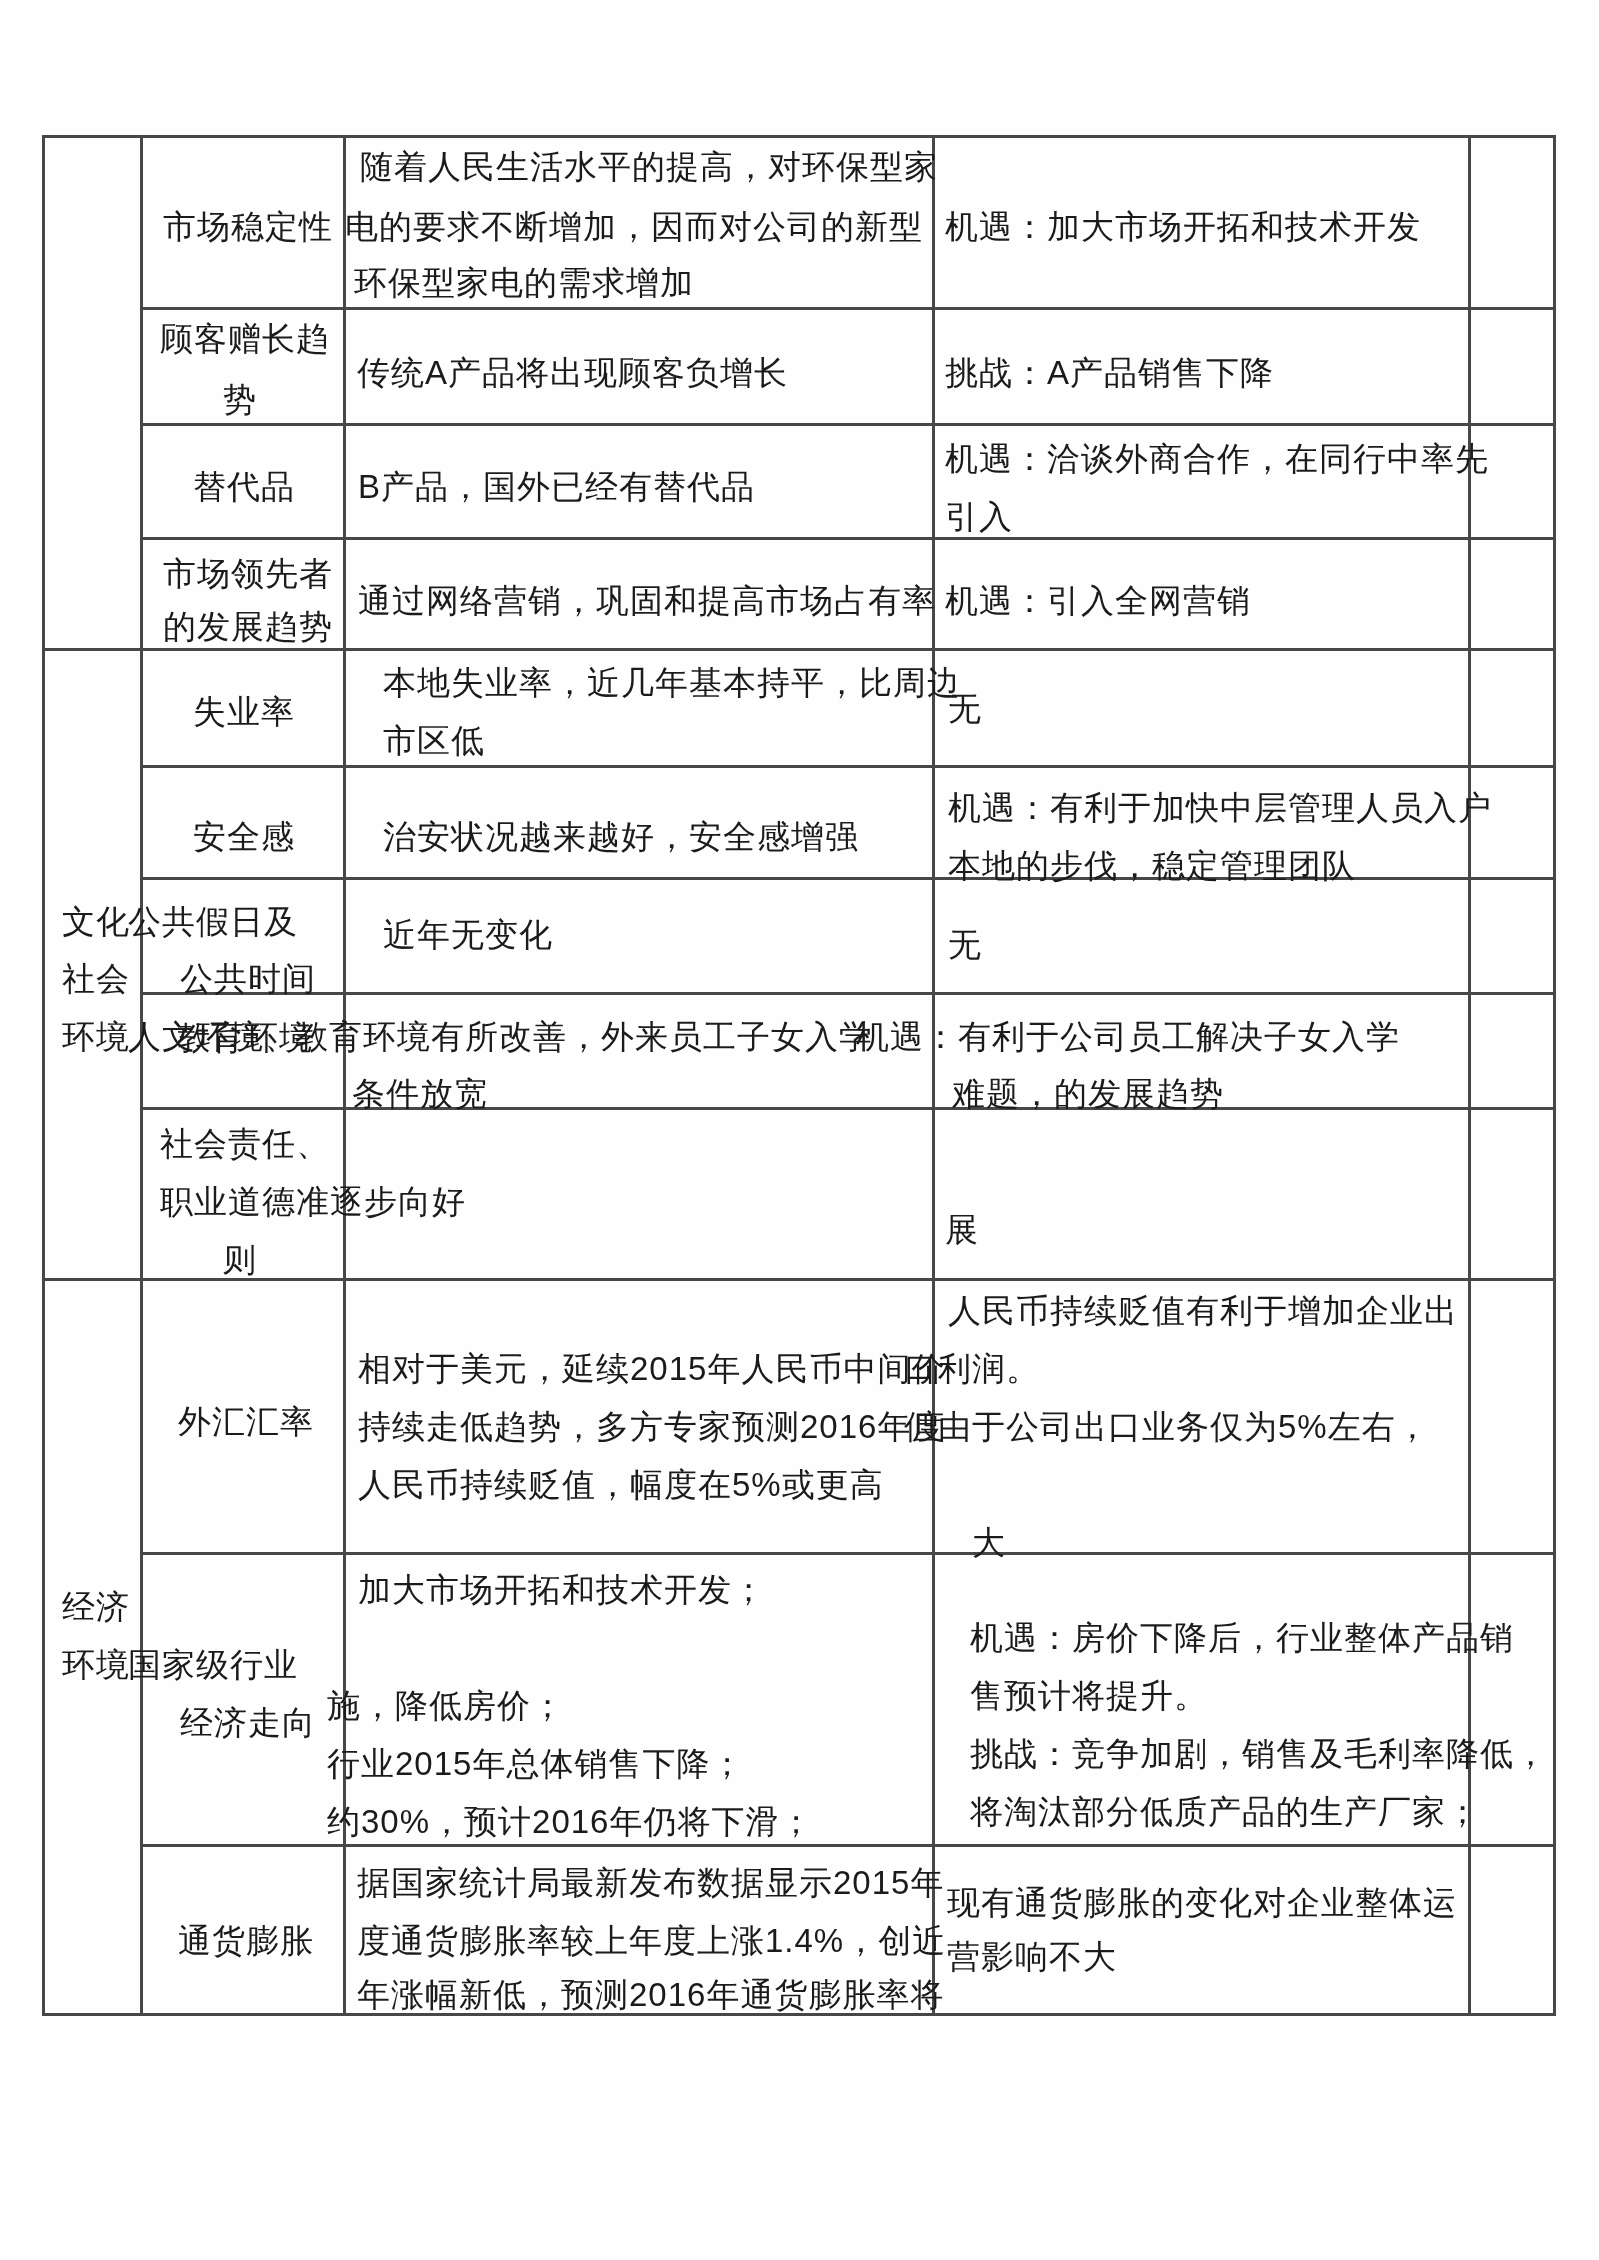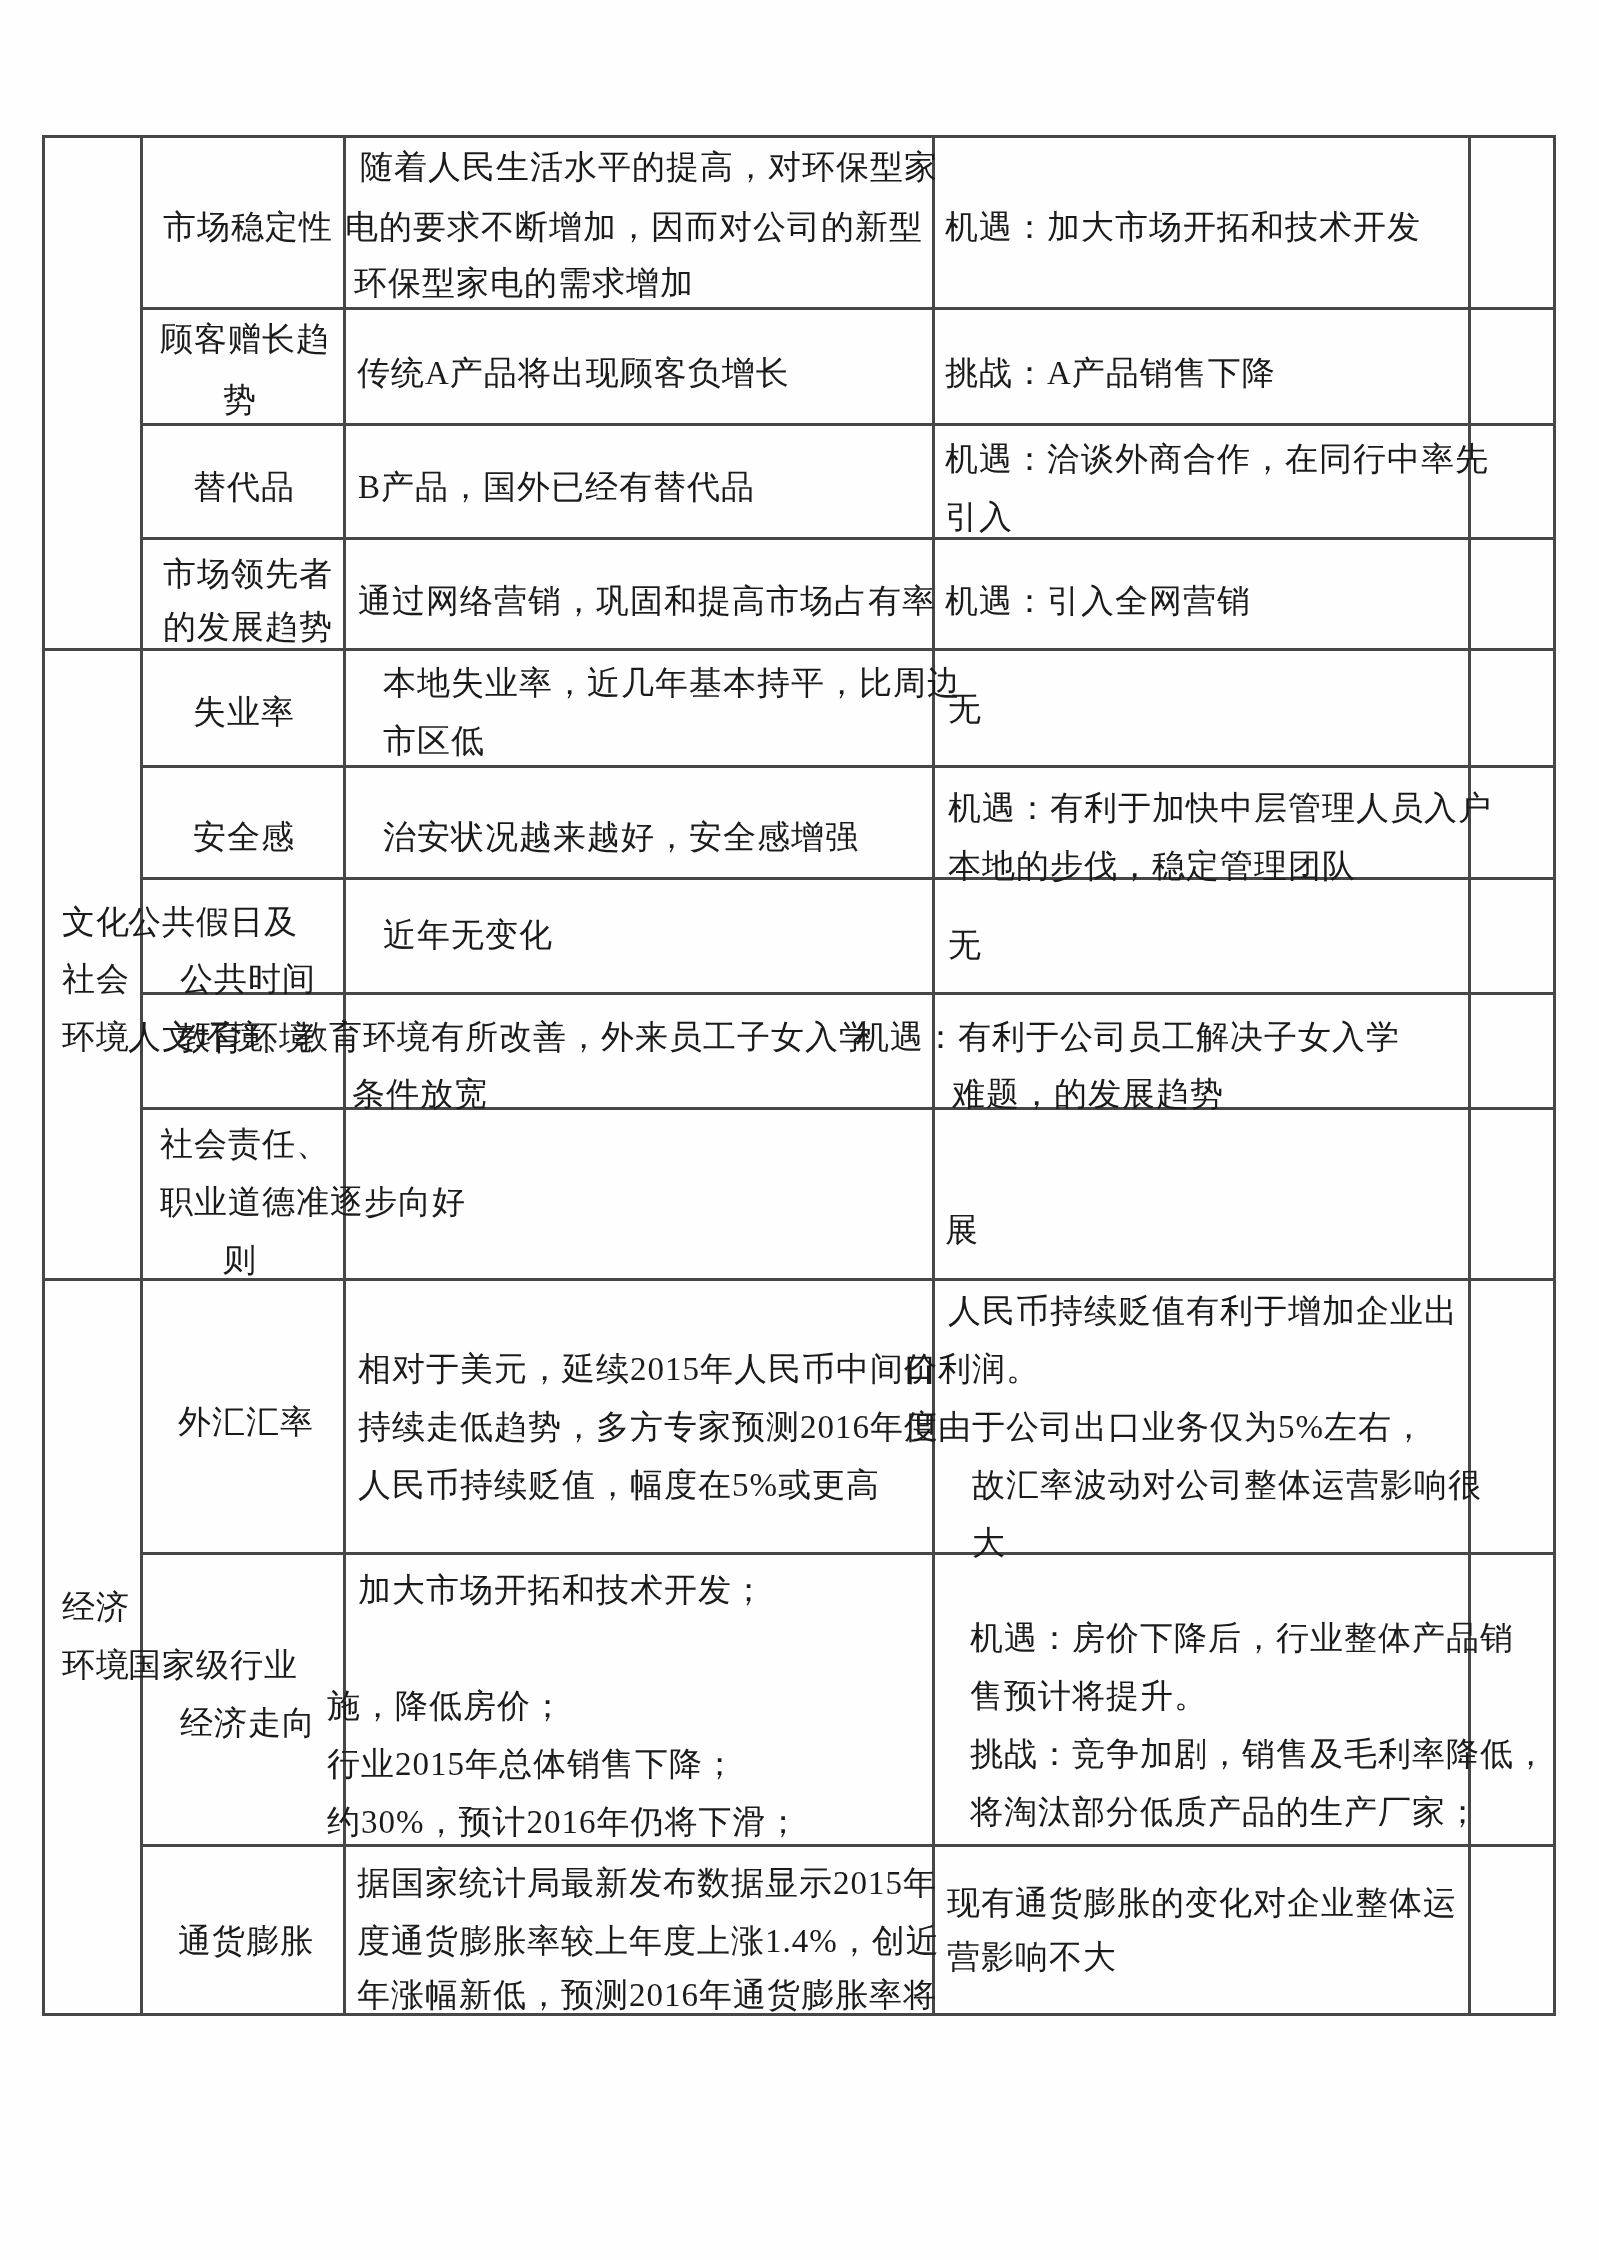--- a/index.html
+++ b/index.html
@@ -1,21 +1,21 @@
 <!DOCTYPE html>
 <html><head>
 <meta charset="utf-8">
 <style>
   html,body{margin:0;padding:0;background:#ffffff;}
   .page{
     position:relative;
     width:1599px;
     height:2260px;
     background:#fefefe;
-    font-family:Liberation Serif, serif;
+    font-family:Liberation Sans, sans-serif;
     color:#1b1b1b;
     overflow:hidden;
   }
   .vline{position:absolute;width:3px;background:#474747;}
   .hline{position:absolute;height:3px;background:#474747;}
   .tl{
     position:absolute;
     font-size:33px;
     line-height:34px;
     letter-spacing:1px;
@@ -105,21 +105,20 @@
   <div class="tl" style="left:62px;top:1590px">经济</div>
   <div class="tl" style="left:62px;top:1648px">环境</div>
 
   <div class="tl" style="left:178px;top:1405px">外汇汇率</div>
   <div class="tl" style="left:948px;top:1294px">人民币持续贬值有利于增加企业出</div>
   <div class="tl" style="left:358px;top:1352px">相对于美元，延续2015年人民币中间价</div>
   <div class="tl" style="left:904px;top:1352px">口利润。</div>
   <div class="tl" style="left:358px;top:1410px">持续走低趋势，多方专家预测2016年度</div>
   <div class="tl" style="left:904px;top:1410px">但由于公司出口业务仅为5%左右，</div>
   <div class="tl" style="left:358px;top:1468px">人民币持续贬值，幅度在5%或更高</div>
-  <div class="tl" style="left:972px;top:1468px">故汇率波动对公司整体运营影响很</div>
   <div class="tl" style="left:972px;top:1526px">大</div>
 
   <div class="tl" style="left:128px;top:1648px">国家级行业</div>
   <div class="tl" style="left:180px;top:1706px">经济走向</div>
   <div class="tl" style="left:358px;top:1573px">加大市场开拓和技术开发；</div>
   <div class="tl" style="left:327px;top:1689px">施，降低房价；</div>
   <div class="tl" style="left:327px;top:1747px">行业2015年总体销售下降；</div>
   <div class="tl" style="left:327px;top:1805px">约30%，预计2016年仍将下滑；</div>
   <div class="tl" style="left:970px;top:1621px">机遇：房价下降后，行业整体产品销</div>
   <div class="tl" style="left:970px;top:1679px">售预计将提升。</div>

